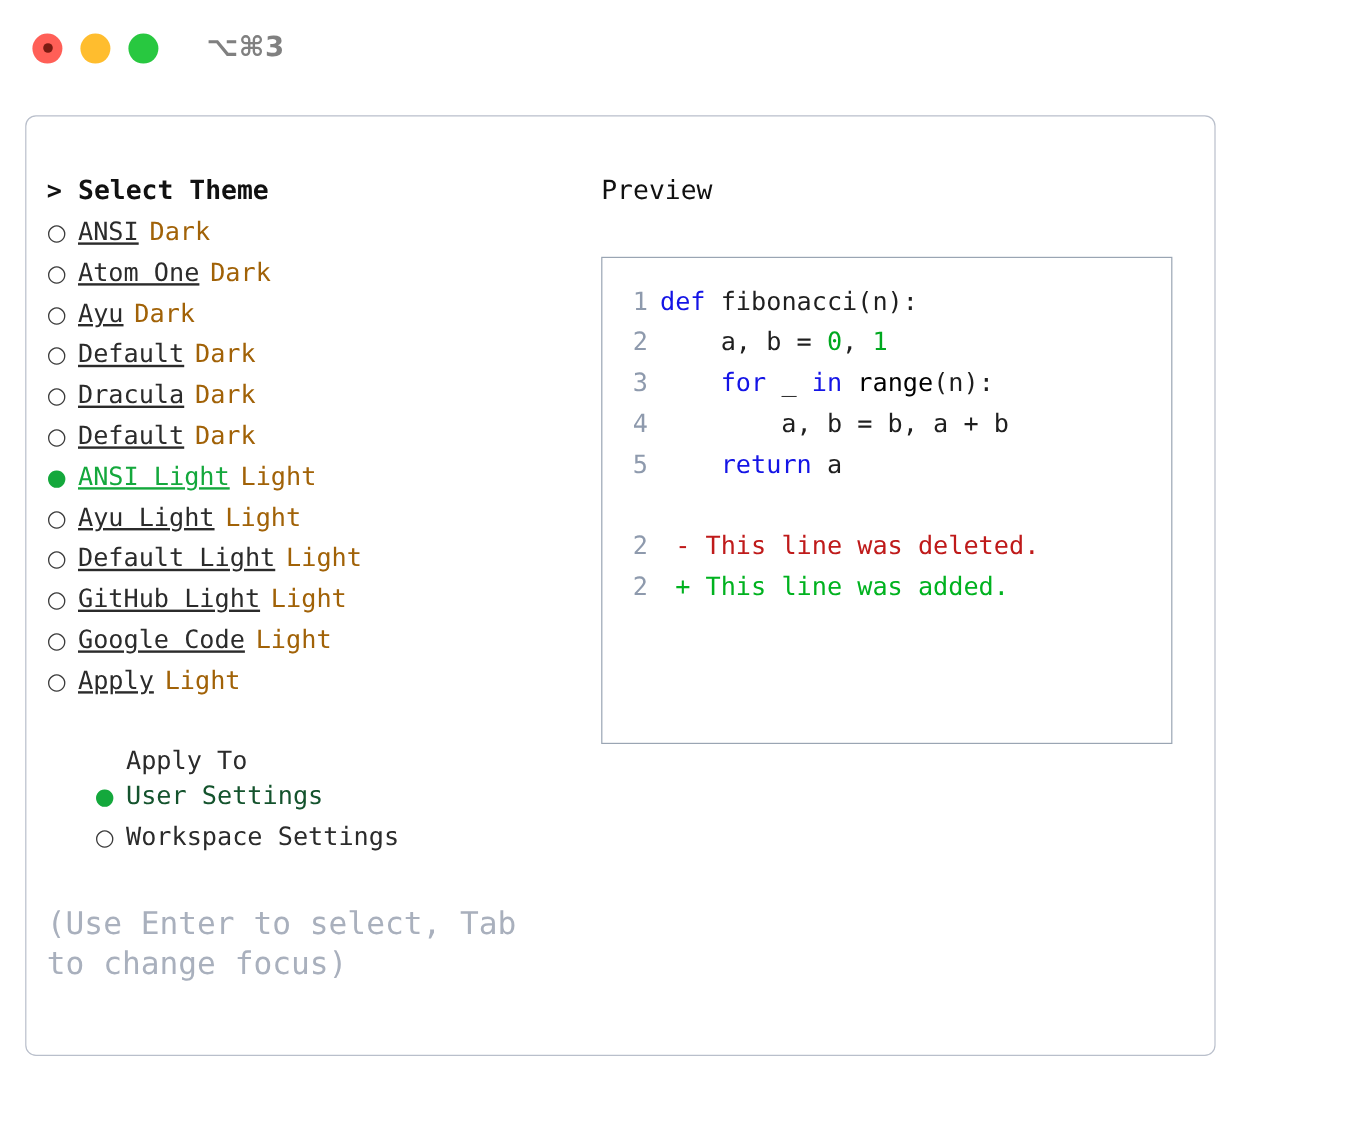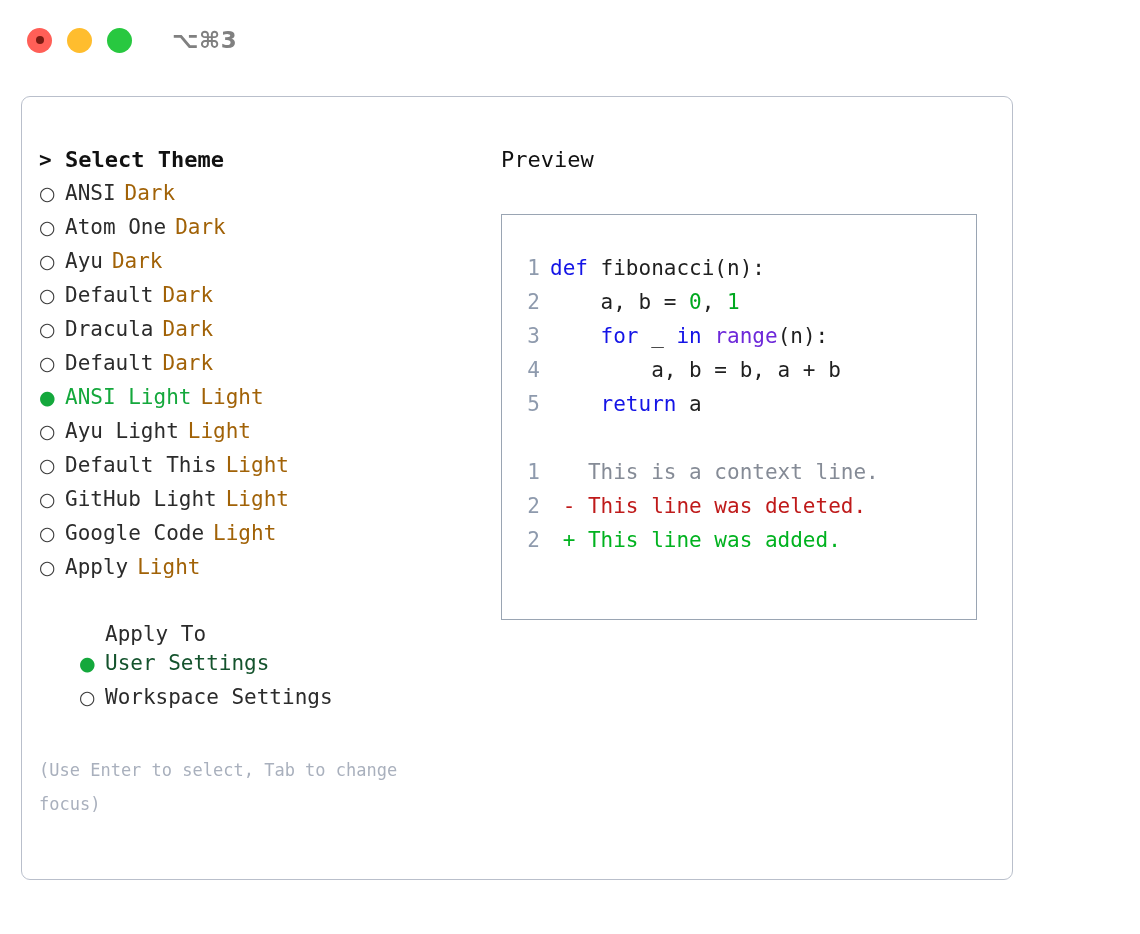--- a/index.html
+++ b/index.html
@@ -110,42 +110,42 @@
     font-size: 21px;
     font-family: "DejaVu Sans Mono", "Liberation Mono", monospace;
   }
 
   #select-theme-header {
     font-weight: bold;
     color: #111111;
     font-size: 22px;
   }
 
-  .theme-name { color: #2b2b2b; }
+  .theme-name { color: #2b2b2b; text-decoration: underline; }
   .theme-name.selected-label { color: #14a83c; }
   .theme-kind {
     color: #a16207;
     margin-left: 9px;
   }
 
   #apply-to-block { margin-top: 28px; margin-left: 40px; }
   #apply-to-header {
     padding-left: 26px;
     font-size: 21px;
     color: #2b2b2b;
     height: 34px;
     line-height: 34px;
   }
   .apply-label { color: #2b2b2b; }
   .apply-label.selected-label { color: #14532d; }
 
   #hint-text {
     margin-top: 34px;
     color: #a9b0bd;
-    font-size: 17px;
+    font-size: 26px;
     line-height: 34px;
     width: 400px;
   }
 
   
   #preview-column {
     position: absolute;
     left: 479px;
     top: 50px;
     width: 490px;
@@ -155,40 +155,40 @@
     color: #111111;
     height: 34px;
   }
   #preview-box {
     margin-top: 33px;
     width: 476px;
     height: 406px;
     border: 1.5px solid #9aa5b3;
     box-sizing: border-box;
     background: #ffffff;
-    padding: 36px 0 0 12px;
+    padding: 19px 0 0 12px;
   }
 
   .code-line {
     height: 34px;
     line-height: 34px;
     font-size: 21px;
     white-space: pre;
   }
   .ln {
     display: inline-block;
     width: 26px;
     text-align: right;
     color: #8e9aad;
     margin-right: 10px;
   }
   .blank-line { height: 34px; }
 
   .tok-kw    { color: #1414e6; }
-  .tok-built { color: #6d28d9; }
+  .tok-built { color: #000000; }
   .tok-num   { color: #00a81f; }
   .tok-plain { color: #1f1f1f; }
 
   .diff-ctx { color: #858b96; }
   .diff-del { color: #bf1a1a; }
   .diff-add { color: #00b21f; }
 </style>
 </head>
 <body>
 
@@ -248,21 +248,21 @@
             <span class="theme-name selected-label">ANSI Light</span>
             <span class="theme-kind">Light</span>
           </div>
           <div class="list-row">
             <span class="bullet">○</span>
             <span class="theme-name">Ayu Light</span>
             <span class="theme-kind">Light</span>
           </div>
           <div class="list-row">
             <span class="bullet">○</span>
-            <span class="theme-name">Default This</span>
+            <span class="theme-name">Default Light</span>
             <span class="theme-kind">Light</span>
           </div>
           <div class="list-row">
             <span class="bullet">○</span>
             <span class="theme-name">GitHub Light</span>
             <span class="theme-kind">Light</span>
           </div>
           <div class="list-row">
             <span class="bullet">○</span>
             <span class="theme-name">Google Code</span>
@@ -297,21 +297,20 @@
       <div id="preview-box">
         <div id="code-block">
             <div class="code-line"><span class="ln">1</span><span class="tok-kw">def </span><span class="tok-plain">fibonacci(n):</span></div>
             <div class="code-line"><span class="ln">2</span><span class="tok-plain">    a, b = </span><span class="tok-num">0</span><span class="tok-plain">, </span><span class="tok-num">1</span></div>
             <div class="code-line"><span class="ln">3</span><span class="tok-plain">    </span><span class="tok-kw">for</span><span class="tok-plain"> _ </span><span class="tok-kw">in</span><span class="tok-plain"> </span><span class="tok-built">range</span><span class="tok-plain">(n):</span></div>
             <div class="code-line"><span class="ln">4</span><span class="tok-plain">        a, b = b, a + b</span></div>
             <div class="code-line"><span class="ln">5</span><span class="tok-plain">    </span><span class="tok-kw">return</span><span class="tok-plain"> a</span></div>
           </div>
         <div class="blank-line"></div>
         <div id="diff-block">
-            <div class="code-line"><span class="ln">1</span><span class="diff-ctx">   </span><span class="diff-ctx">This is a context line.</span></div>
             <div class="code-line"><span class="ln">2</span><span class="diff-del"> - </span><span class="diff-del">This line was deleted.</span></div>
             <div class="code-line"><span class="ln">2</span><span class="diff-add"> + </span><span class="diff-add">This line was added.</span></div>
           </div>
       </div>
     </div>
 
   </div>
 </div>
 
 </body></html>

